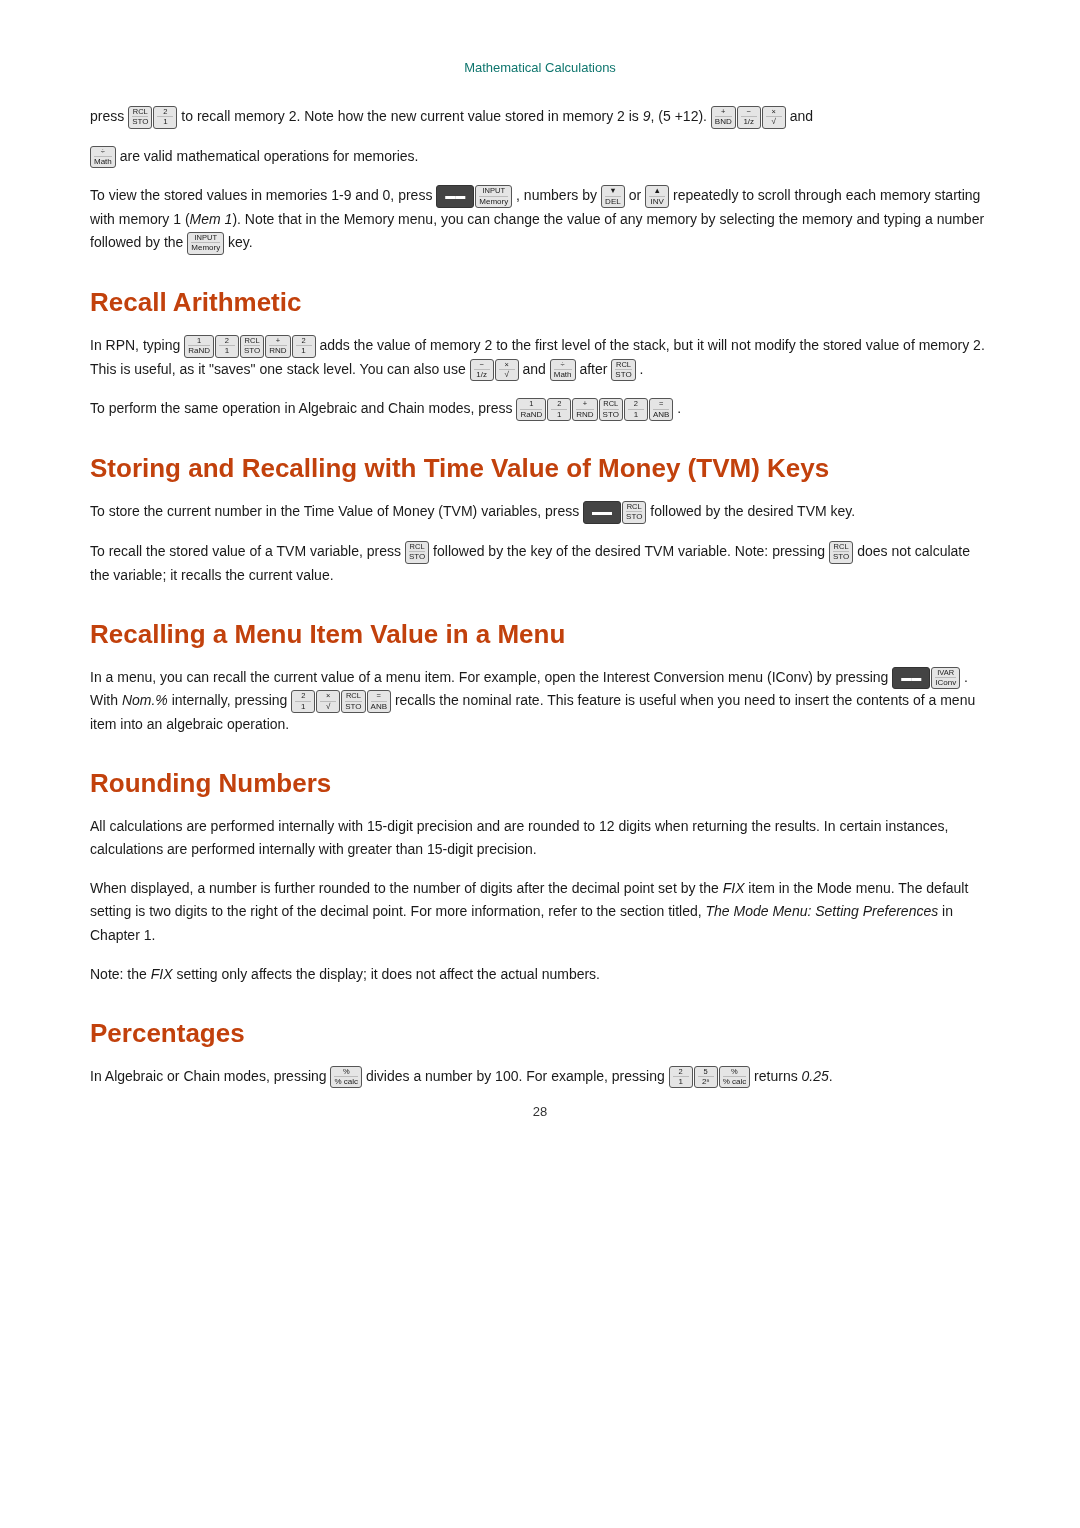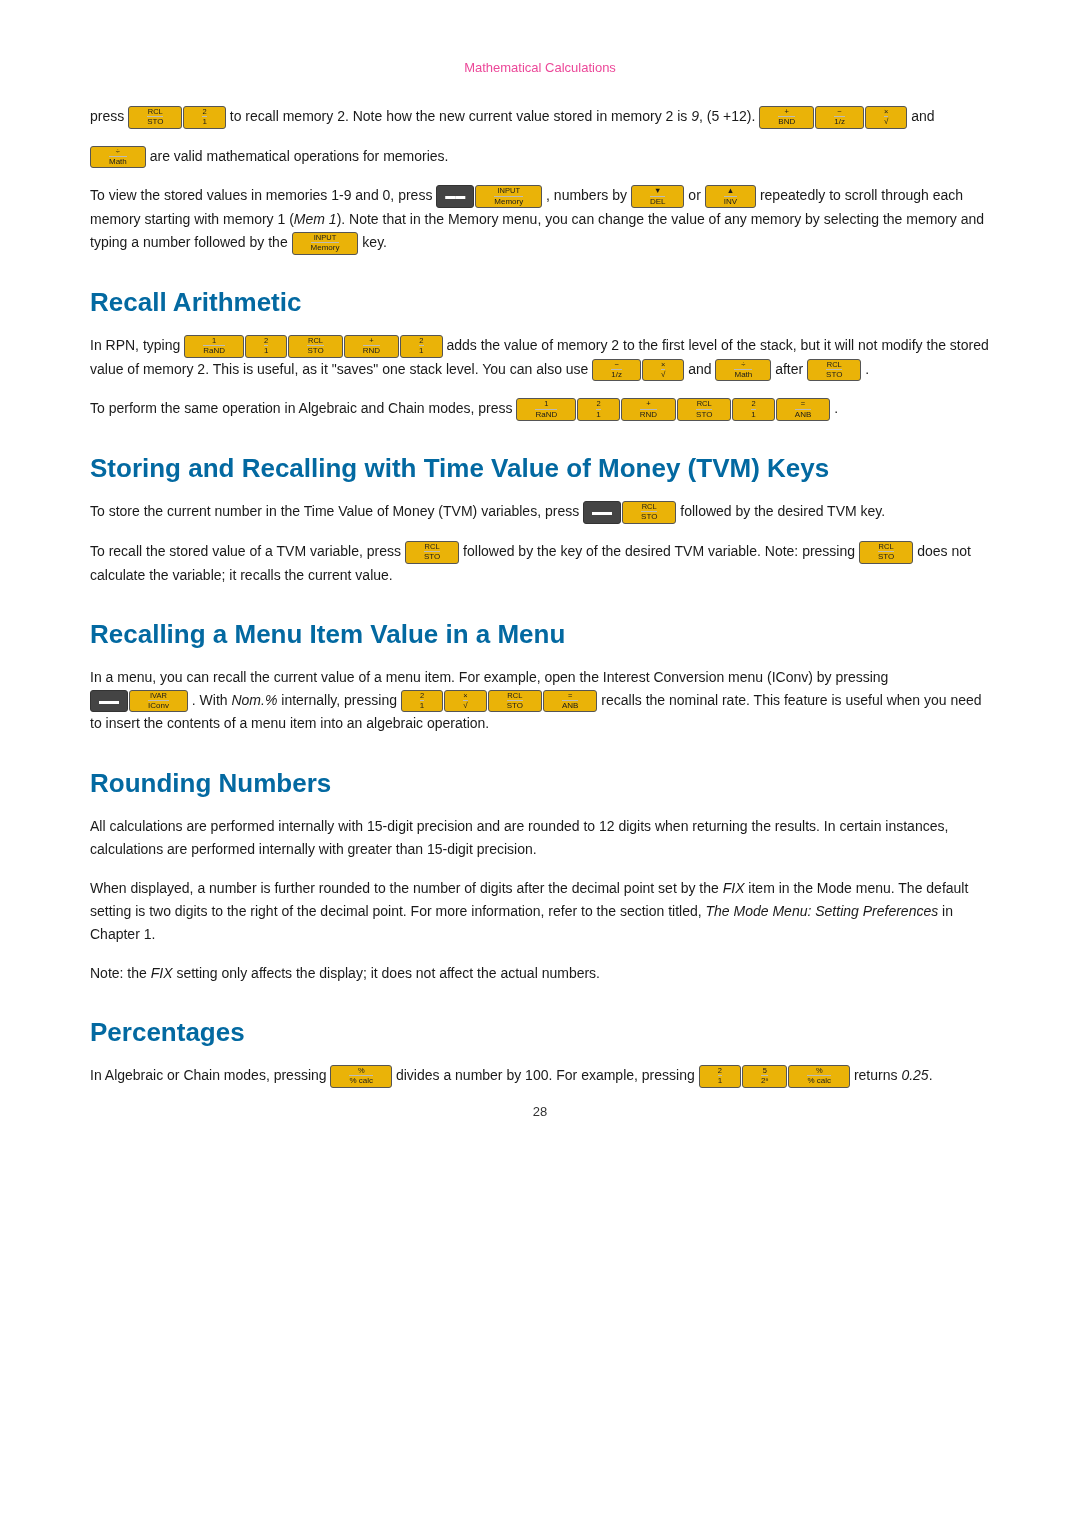--- a/index.html
+++ b/index.html
@@ -8,53 +8,53 @@
       font-family: Arial, Helvetica, sans-serif;
       font-size: 14px;
       color: #1a1a1a;
       width: 1080px;
       min-height: 1528px;
       padding: 60px 90px 80px 90px;
     }
     .page-header {
       text-align: center;
       font-size: 13px;
-      color: #ec4899;
+      color: #0f766e;
       margin-bottom: 30px;
     }
     .para {
       margin-bottom: 16px;
       line-height: 1.65;
     }
     .section-title {
       font-size: 26px;
       font-weight: bold;
       margin: 32px 0 16px 0;
-      color: #0369a1;
+      color: #c2410c;
     }
     .italic { font-style: italic; }
     .page-num {
       text-align: center;
       font-size: 13px;
       color: #333;
     }
     .keys-group {
       display: inline-flex;
       align-items: center;
       gap: 1px;
       vertical-align: middle;
     }
     .two-line-key {
       display: inline-flex;
       flex-direction: column;
       align-items: center;
       border: 1.5px solid #555;
       border-radius: 3px;
-      padding: 1px 18px;
-      background: #eab308;
+      padding: 1px 3px;
+      background: #e5e5e5;
       min-width: 24px;
       vertical-align: middle;
     }
     .two-line-key .k-top {
       font-size: 7.5px;
       line-height: 1.1;
       border-bottom: 1px solid #bbb;
       width: 100%;
       text-align: center;
     }

